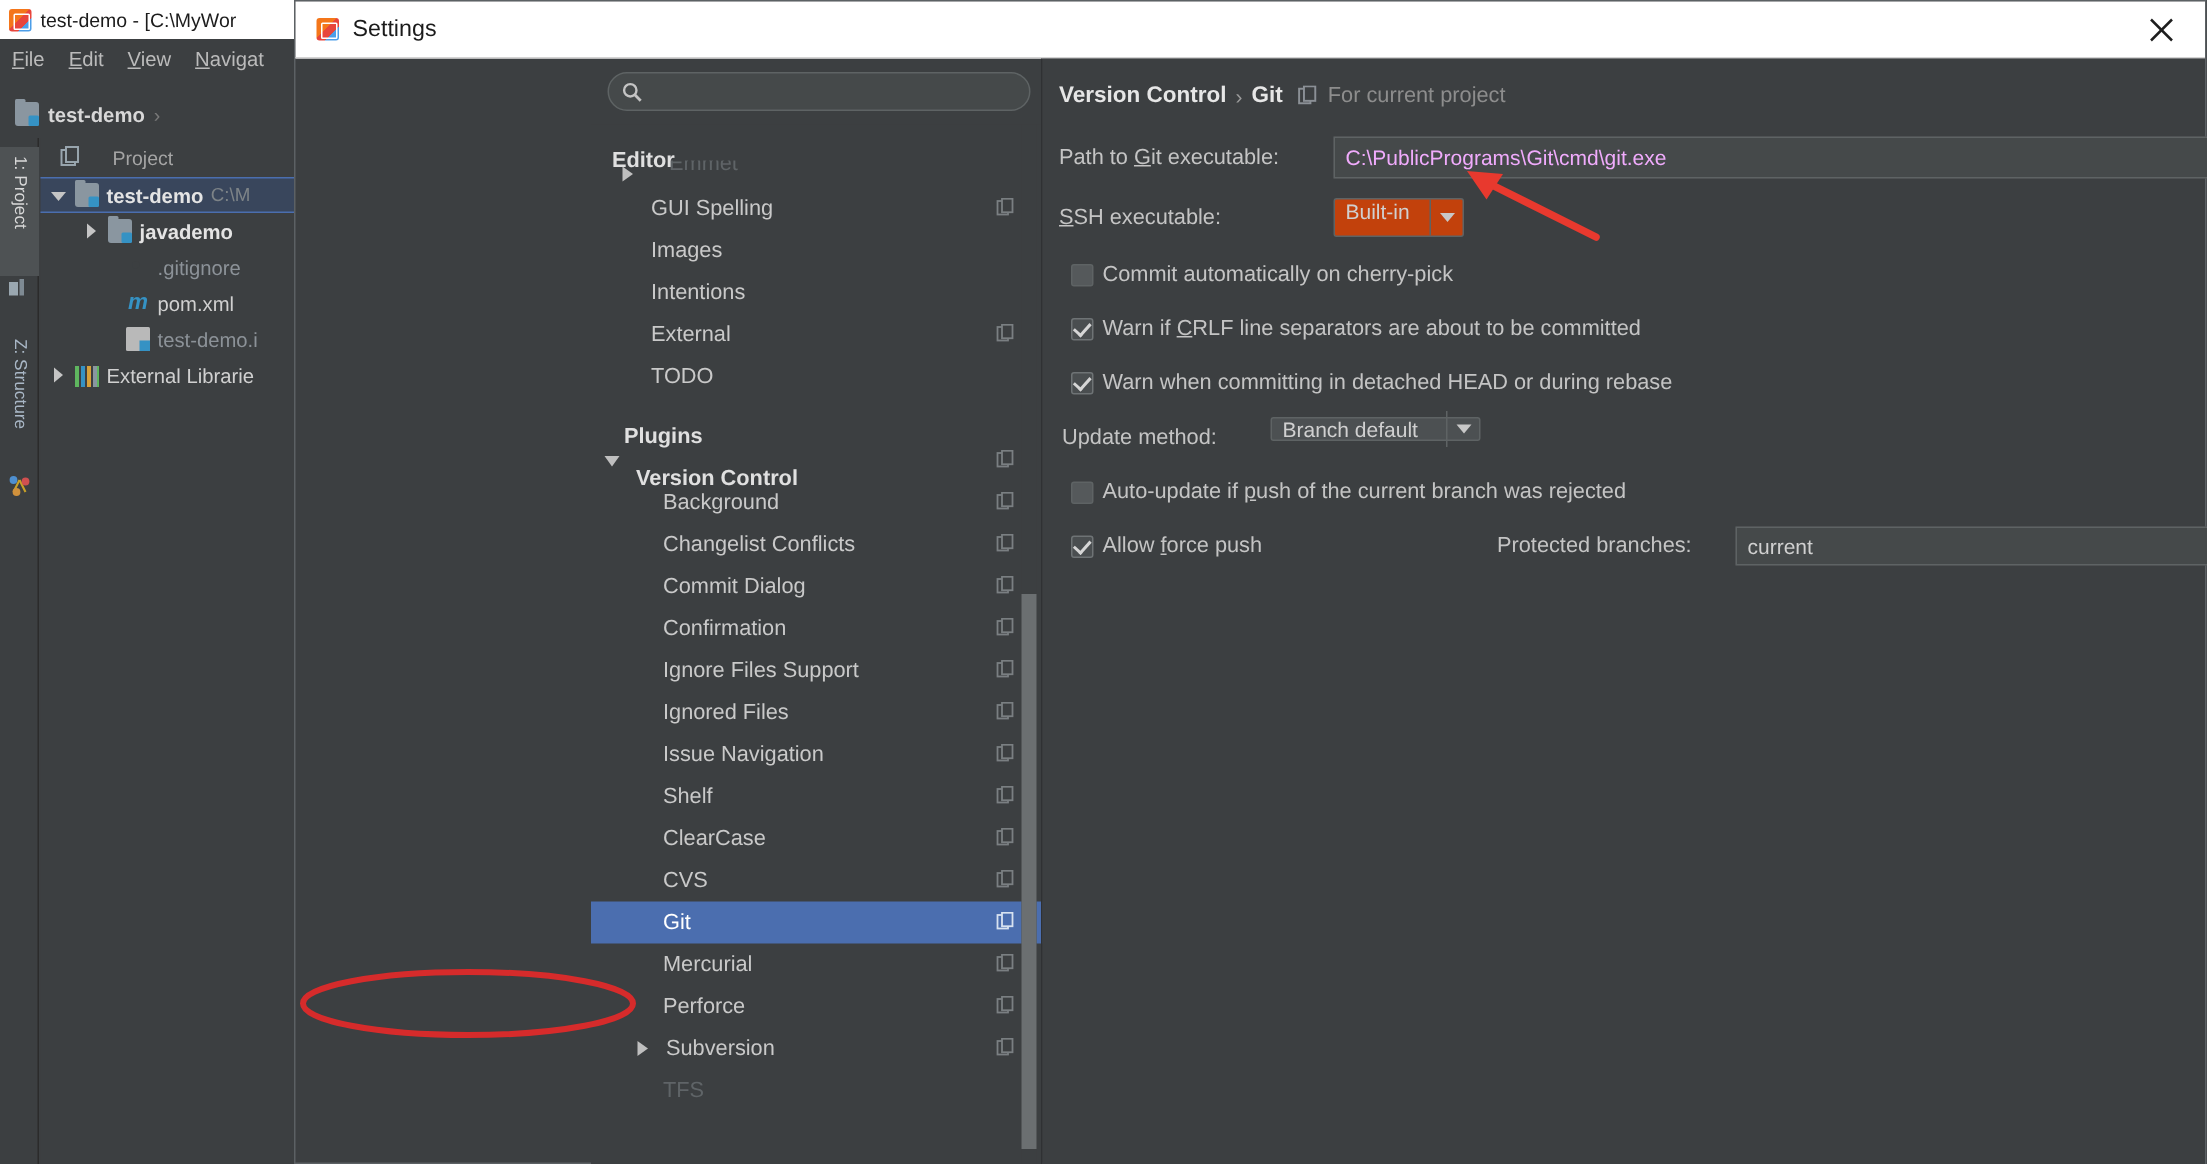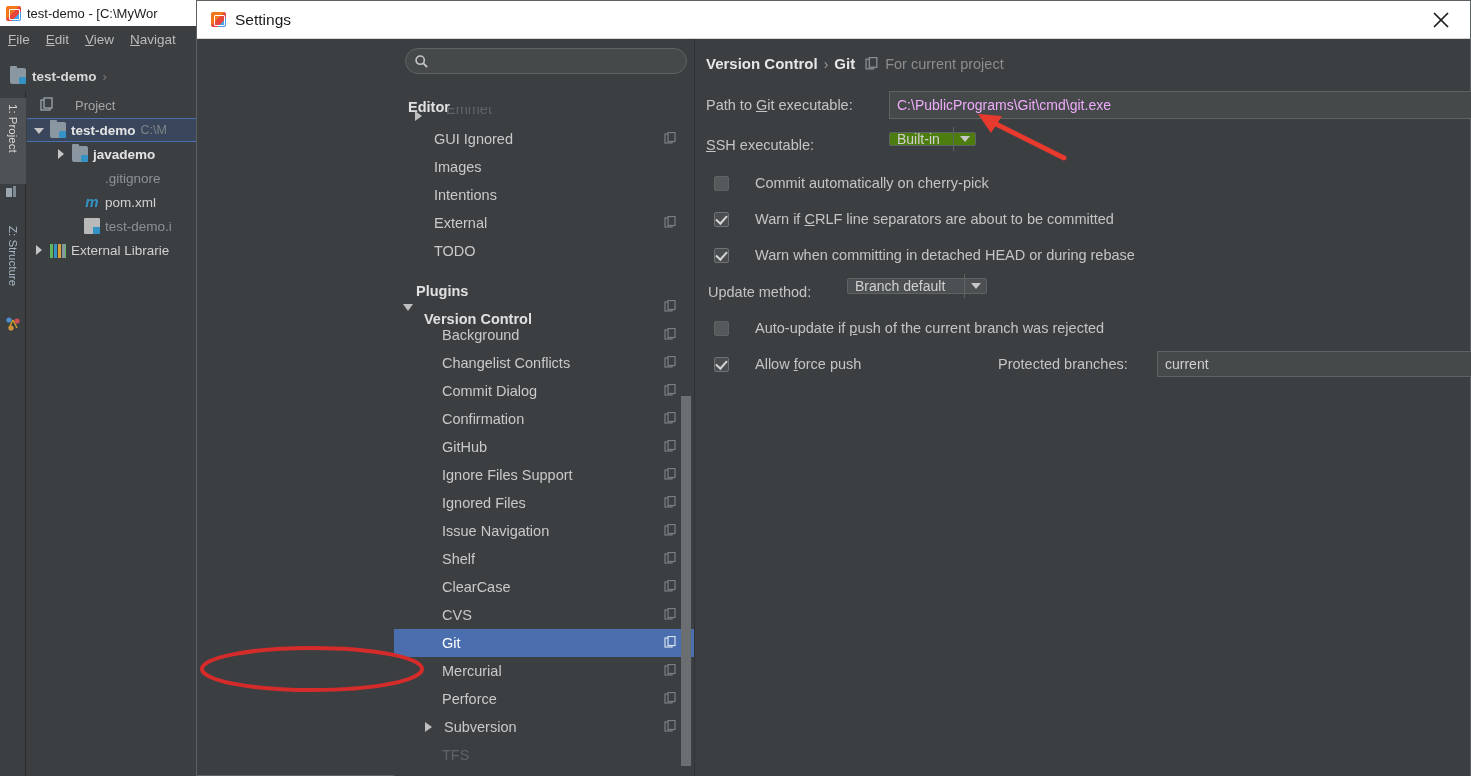--- a/index.html
+++ b/index.html
@@ -222,43 +222,43 @@
   .form-label u { text-decoration: underline; }
 
   #path-field {
     position: absolute; left: 194px; top: 52px; width: 660px; height: 28px;
     background: #45494a; border: 1px solid #5e6364;
     display: flex; align-items: center; padding-left: 7px;
   }
   #path-field-value { font-size: 14px; color: #f0abfc; }
 
   #ssh-combo {
-    position: absolute; left: 194px; top: 93px; width: 87px; height: 14px;
-    background: #4d7c0f; border: 1px solid #5e6364; border-radius: 2px;
-    display:flex; align-items:center;
+    position: absolute; left: 194px; top: 93px; width: 87px; height: 26px;
+    background: #c2410c; border: 1px solid #5e6364; border-radius: 2px;
+    display:flex; align-items:flex-start;
   }
   #ssh-combo .combo-val { font-size:14px; color:#d0d0d0; padding-left:7px; flex:1; }
   .combo-arrow {
     width: 22px; height: 24px; border-left: 1px solid #5e6364;
     display:flex; align-items:center; justify-content:center;
   }
   .combo-arrow::after {
     content:""; border-left:5px solid transparent; border-right:5px solid transparent;
     border-top:6px solid #c8c8c8;
   }
 
   #upd-combo {
     position: absolute; left: 152px; top: 239px; width: 140px; height: 16px;
     background: #4c5052; border: 1px solid #5e6364; border-radius: 2px;
     display:flex; align-items:center;
   }
   #upd-combo .combo-val { font-size:14px; color:#d0d0d0; padding-left:7px; flex:1; }
 
   .cbrow {
-    position: absolute; left: 19px; display: flex; align-items: center; gap: 26px;
+    position: absolute; left: 19px; display: flex; align-items: center; gap: 6px;
     font-size: 14.5px; color: #c4c4c4; white-space: nowrap;
   }
   .cbox {
     width: 15px; height: 15px; flex: 0 0 15px;
     border: 1px solid #6e7375; background: #4a4e50; border-radius: 2px;
     position: relative;
   }
   .cbox.checked::after {
     content:""; position:absolute; left: 3px; top: 0px;
     width: 5px; height: 9px; border: solid #d6d6d6;
@@ -393,21 +393,21 @@
     <div class="st-row bold" style="padding-left:14px; height:24px">
       <span class="st-label">Editor</span>
     </div>
 
     <div class="st-row" style="padding-left:18px; height:18px; overflow:hidden; color:#5f6467">
       <span class="st-arrow right"></span>
       <span class="st-label" style="margin-left:20px; position:relative; top:-7px">Emmet</span>
     </div>
 
     <div class="st-row" style="padding-left:40px">
-      <span class="st-label">GUI Ignored</span>
+      <span class="st-label">GUI Spelling</span>
       <svg class="st-badge" viewBox="0 0 13 13">
           <rect x="1" y="2" width="7" height="9" fill="none" stroke="#7a7f82" stroke-width="1.2"></rect>
           <rect x="4" y="0.5" width="7" height="9" fill="#3c3f41" stroke="#7a7f82" stroke-width="1.2"></rect>
         </svg>
     </div>
 
     <div class="st-row" style="padding-left:40px">
       <span class="st-label">Images</span>
     </div>
 
@@ -466,27 +466,20 @@
     </div>
 
     <div class="st-row" style="padding-left:48px">
       <span class="st-label">Confirmation</span>
       <svg class="st-badge" viewBox="0 0 13 13">
           <rect x="1" y="2" width="7" height="9" fill="none" stroke="#7a7f82" stroke-width="1.2"></rect>
           <rect x="4" y="0.5" width="7" height="9" fill="#3c3f41" stroke="#7a7f82" stroke-width="1.2"></rect>
         </svg>
     </div>
 
-    <div class="st-row" style="padding-left:48px">
-      <span class="st-label">GitHub</span>
-      <svg class="st-badge" viewBox="0 0 13 13">
-          <rect x="1" y="2" width="7" height="9" fill="none" stroke="#7a7f82" stroke-width="1.2"></rect>
-          <rect x="4" y="0.5" width="7" height="9" fill="#3c3f41" stroke="#7a7f82" stroke-width="1.2"></rect>
-        </svg>
-    </div>
 
     <div class="st-row" style="padding-left:48px">
       <span class="st-label">Ignore Files Support</span>
       <svg class="st-badge" viewBox="0 0 13 13">
           <rect x="1" y="2" width="7" height="9" fill="none" stroke="#7a7f82" stroke-width="1.2"></rect>
           <rect x="4" y="0.5" width="7" height="9" fill="#3c3f41" stroke="#7a7f82" stroke-width="1.2"></rect>
         </svg>
     </div>
 
     <div class="st-row" style="padding-left:48px">

